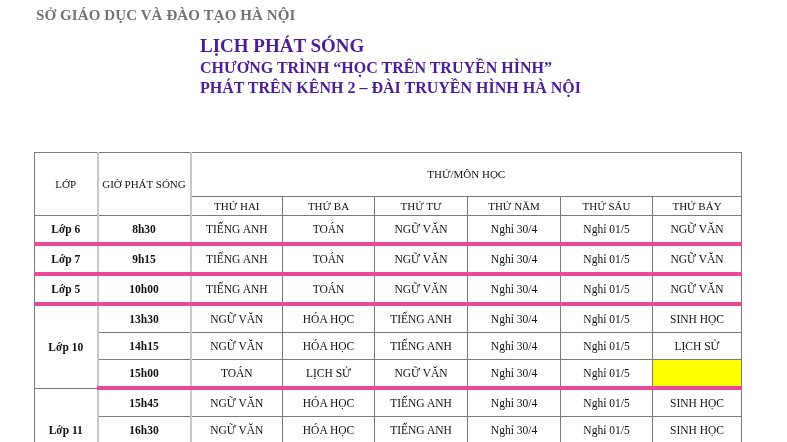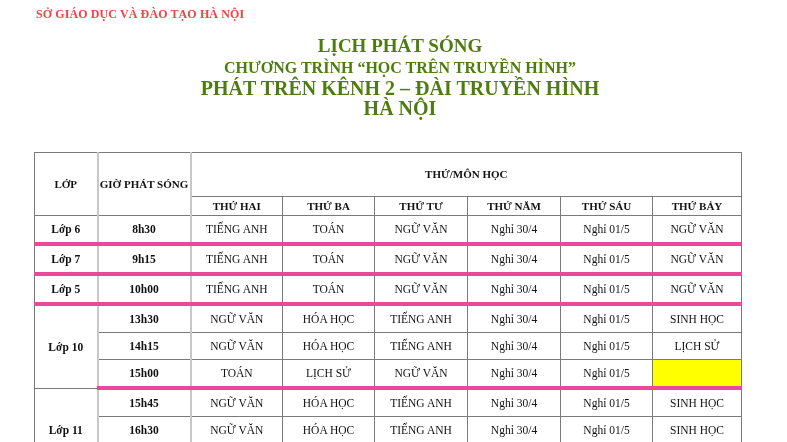--- a/index.html
+++ b/index.html
@@ -13,57 +13,56 @@
       overflow: hidden;
       position: relative;
       font-family: "Liberation Serif", "DejaVu Serif", serif;
       color: #111;
     }
     .org {
       position: absolute;
       left: 36px;
       top: 7px;
       font-weight: bold;
-      font-size: 12px;
+      font-size: 15px;
       letter-spacing: 0.1px;
-      color: #ef4444;
+      color: #737373;
       text-align: center;
     }
     .titles {
       position: absolute;
       left: 200px;
       width: 400px;
       top: 34px;
-      text-align: center;
-      color: #4d7c0f;
+      color: #4c1d95;
       font-weight: bold;
     }
     .titles .t1 { font-size: 19px; line-height: 24px; }
     .titles .t2 { font-size: 16px; line-height: 20px; }
-    .titles .t3 { font-size: 20px; line-height: 20px; }
+    .titles .t3 { font-size: 16px; line-height: 20px; }
     .titles .t4 { font-size: 14.5px; line-height: 20px; }
 
     table.sched {
       position: absolute;
       left: 34px;
       top: 152px;
       border-collapse: collapse;
       table-layout: fixed;
       font-size: 12px;
     }
     table.sched td, table.sched th {
       border: 1px solid #7a7a7a;
       text-align: center;
       vertical-align: middle;
       padding: 0;
       overflow: hidden;
       white-space: nowrap;
     }
     table.sched th {
-      font-weight: bold;
+      font-weight: normal;
       font-size: 11px;
     }
     .h-top th.group { height: 41px; vertical-align: middle; font-size: 11px; padding-bottom: 2px;}
     .h-sub th { height: 18px; }
     .lop-col, .gio-col { border-right-color: #c8c8c8 !important; }
     .lop-col { border-right-width: 2px !important; border-radius: 7px; }
     .gio-col { border-right-width: 2px !important; }
     th.lop-col, th.gio-col { white-space: normal !important; line-height: 13px; }
     tbody td { height: 26px; font-size: 11.5px; }
     tbody td.lop { font-weight: bold; font-size: 11.5px; }

